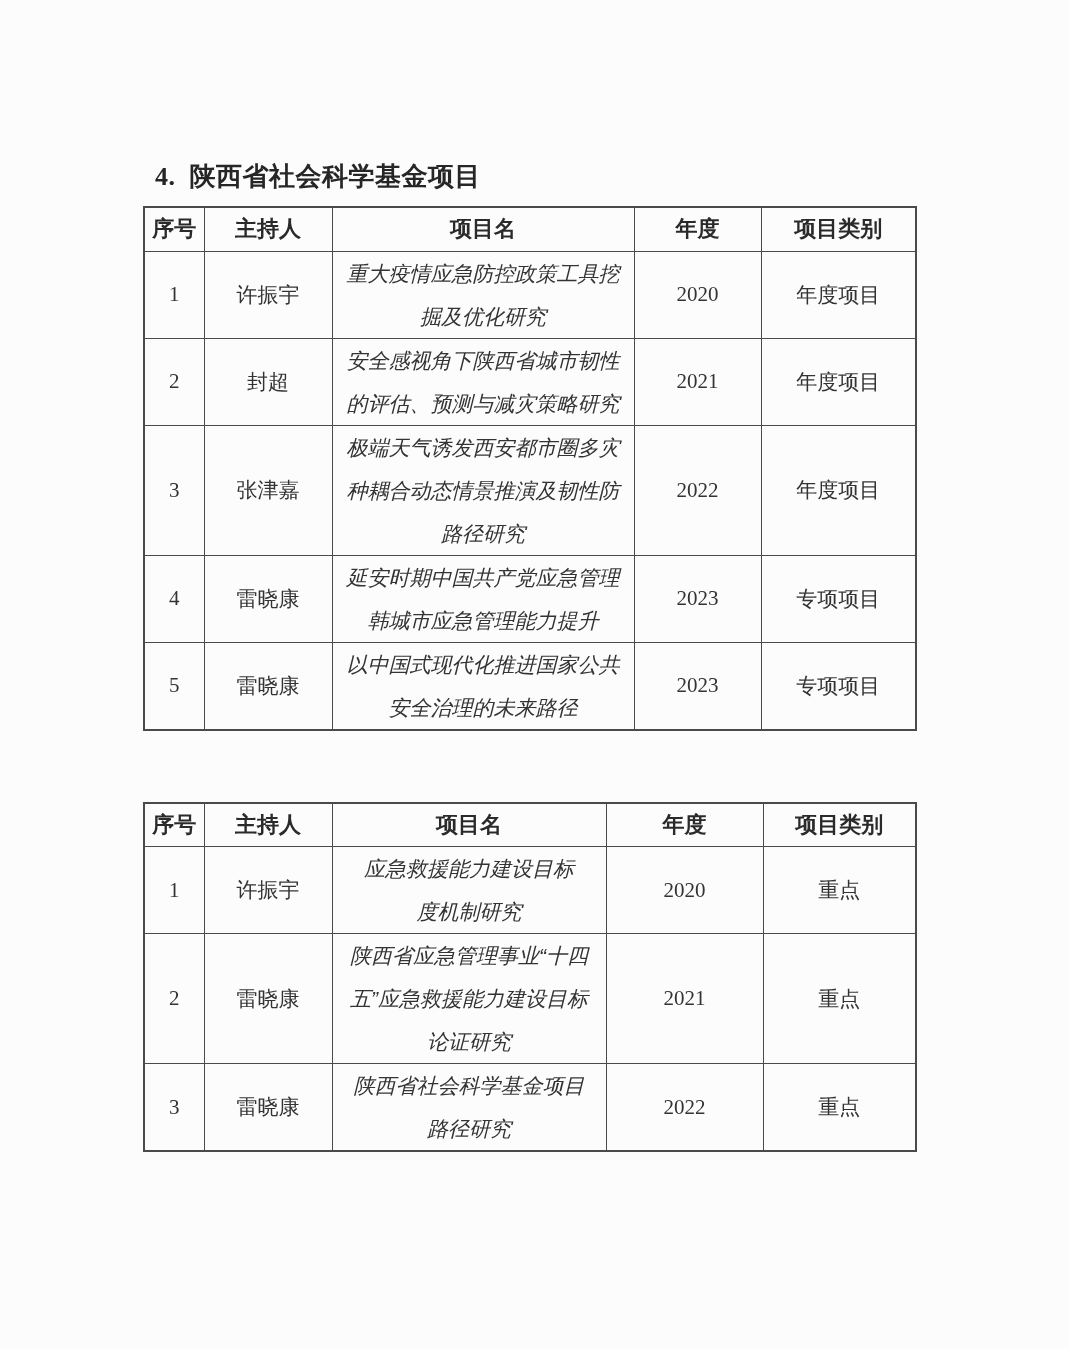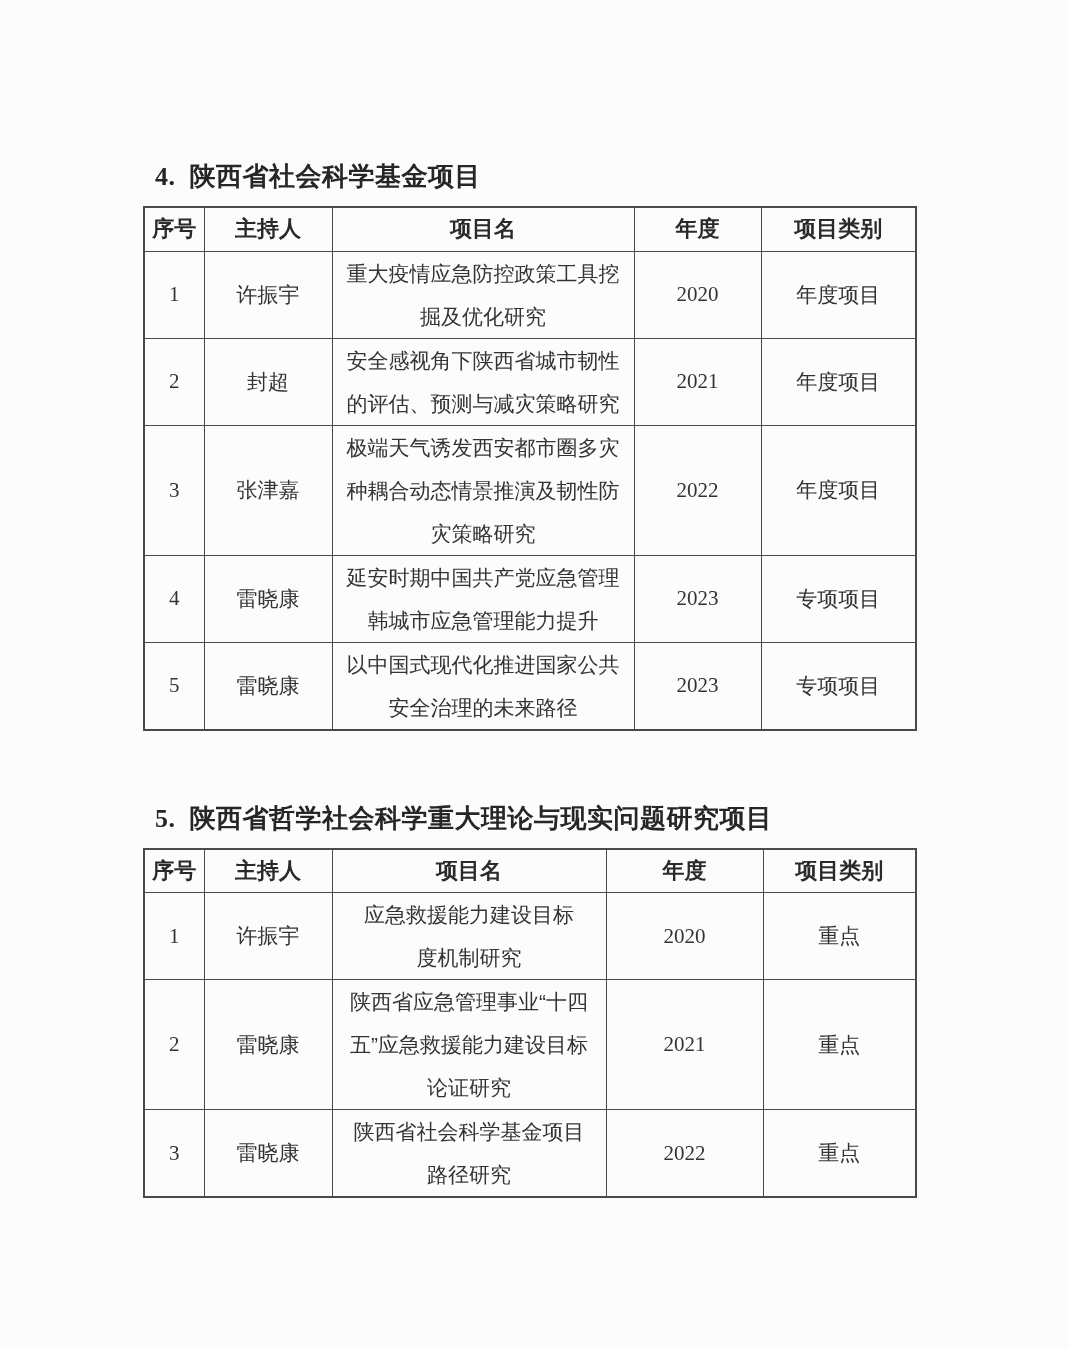--- a/index.html
+++ b/index.html
@@ -50,20 +50,21 @@
   tr.r-2l  { height: 86px; }
   tr.r-3l  { height: 127px; }
   td.cell-num {
     font-family: "Liberation Serif", "DejaVu Serif", serif;
     font-size: 22px;
     color: #232323;
   }
   td.cell-pname {
     white-space: pre-line;
     line-height: 43px;
+    font-style: italic;
   }
   .sec-gap { height: 71px; }
 </style>
 </head>
 <body>
 
 <div class="page">
   <div class="content">
 
     <div>
@@ -102,21 +103,21 @@
             <td class="cell-pname">安全感视角下陕西省城市韧性
 的评估、预测与减灾策略研究</td>
             <td class="cell-num">2021</td>
             <td>年度项目</td>
           </tr>
           <tr class="r-3l">
             <td class="cell-num">3</td>
             <td>张津嘉</td>
             <td class="cell-pname">极端天气诱发西安都市圈多灾
 种耦合动态情景推演及韧性防
-灾策略研究</td>
+路径研究</td>
             <td class="cell-num">2022</td>
             <td>年度项目</td>
           </tr>
           <tr class="r-2l">
             <td class="cell-num">4</td>
             <td>雷晓康</td>
             <td class="cell-pname">延安时期中国共产党应急管理
 韩城市应急管理能力提升</td>
             <td class="cell-num">2023</td>
             <td>专项项目</td>
@@ -129,23 +130,20 @@
             <td class="cell-num">2023</td>
             <td>专项项目</td>
           </tr>
         </tbody>
       </table>
     </div>
 
     <div class="sec-gap"></div>
 
     <div>
-      <h2 class="heading">
-        <span class="h-num">5.</span><span>陕西省哲学社会科学重大理论与现实问题研究项目</span>
-      </h2>
       <table class="grid">
         <colgroup>
           <col style="width:60px">
             <col style="width:128px">
             <col style="width:274px">
             <col style="width:157px">
             <col style="width:153px">
         </colgroup>
         <thead>
           <tr class="hdr">

